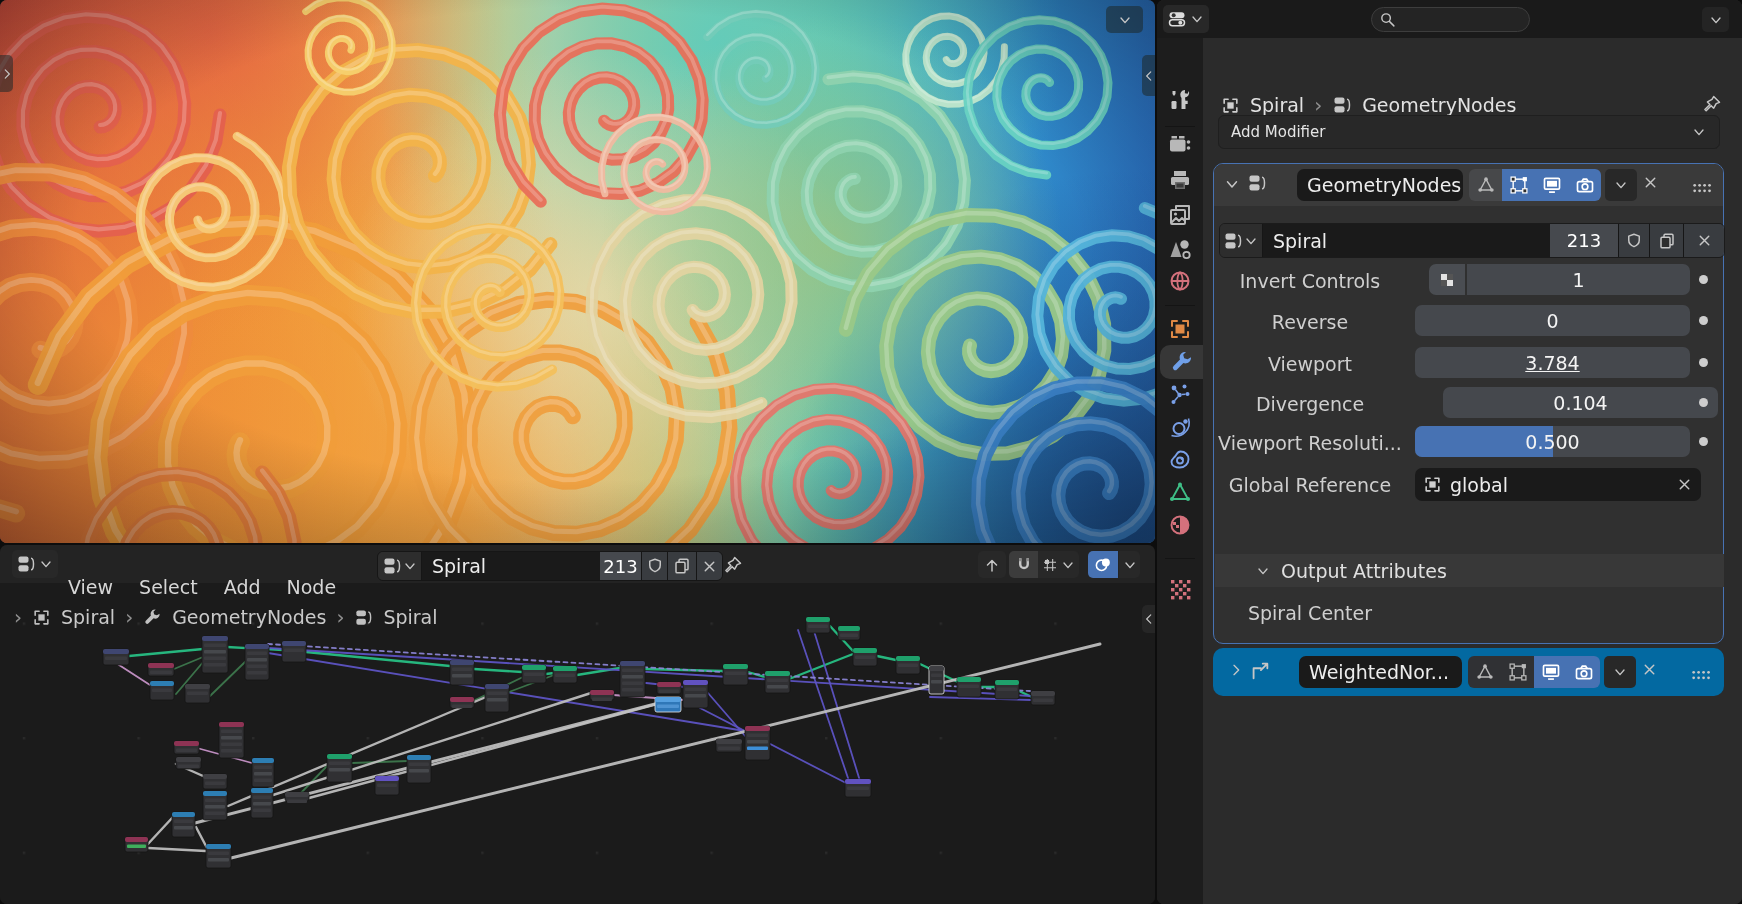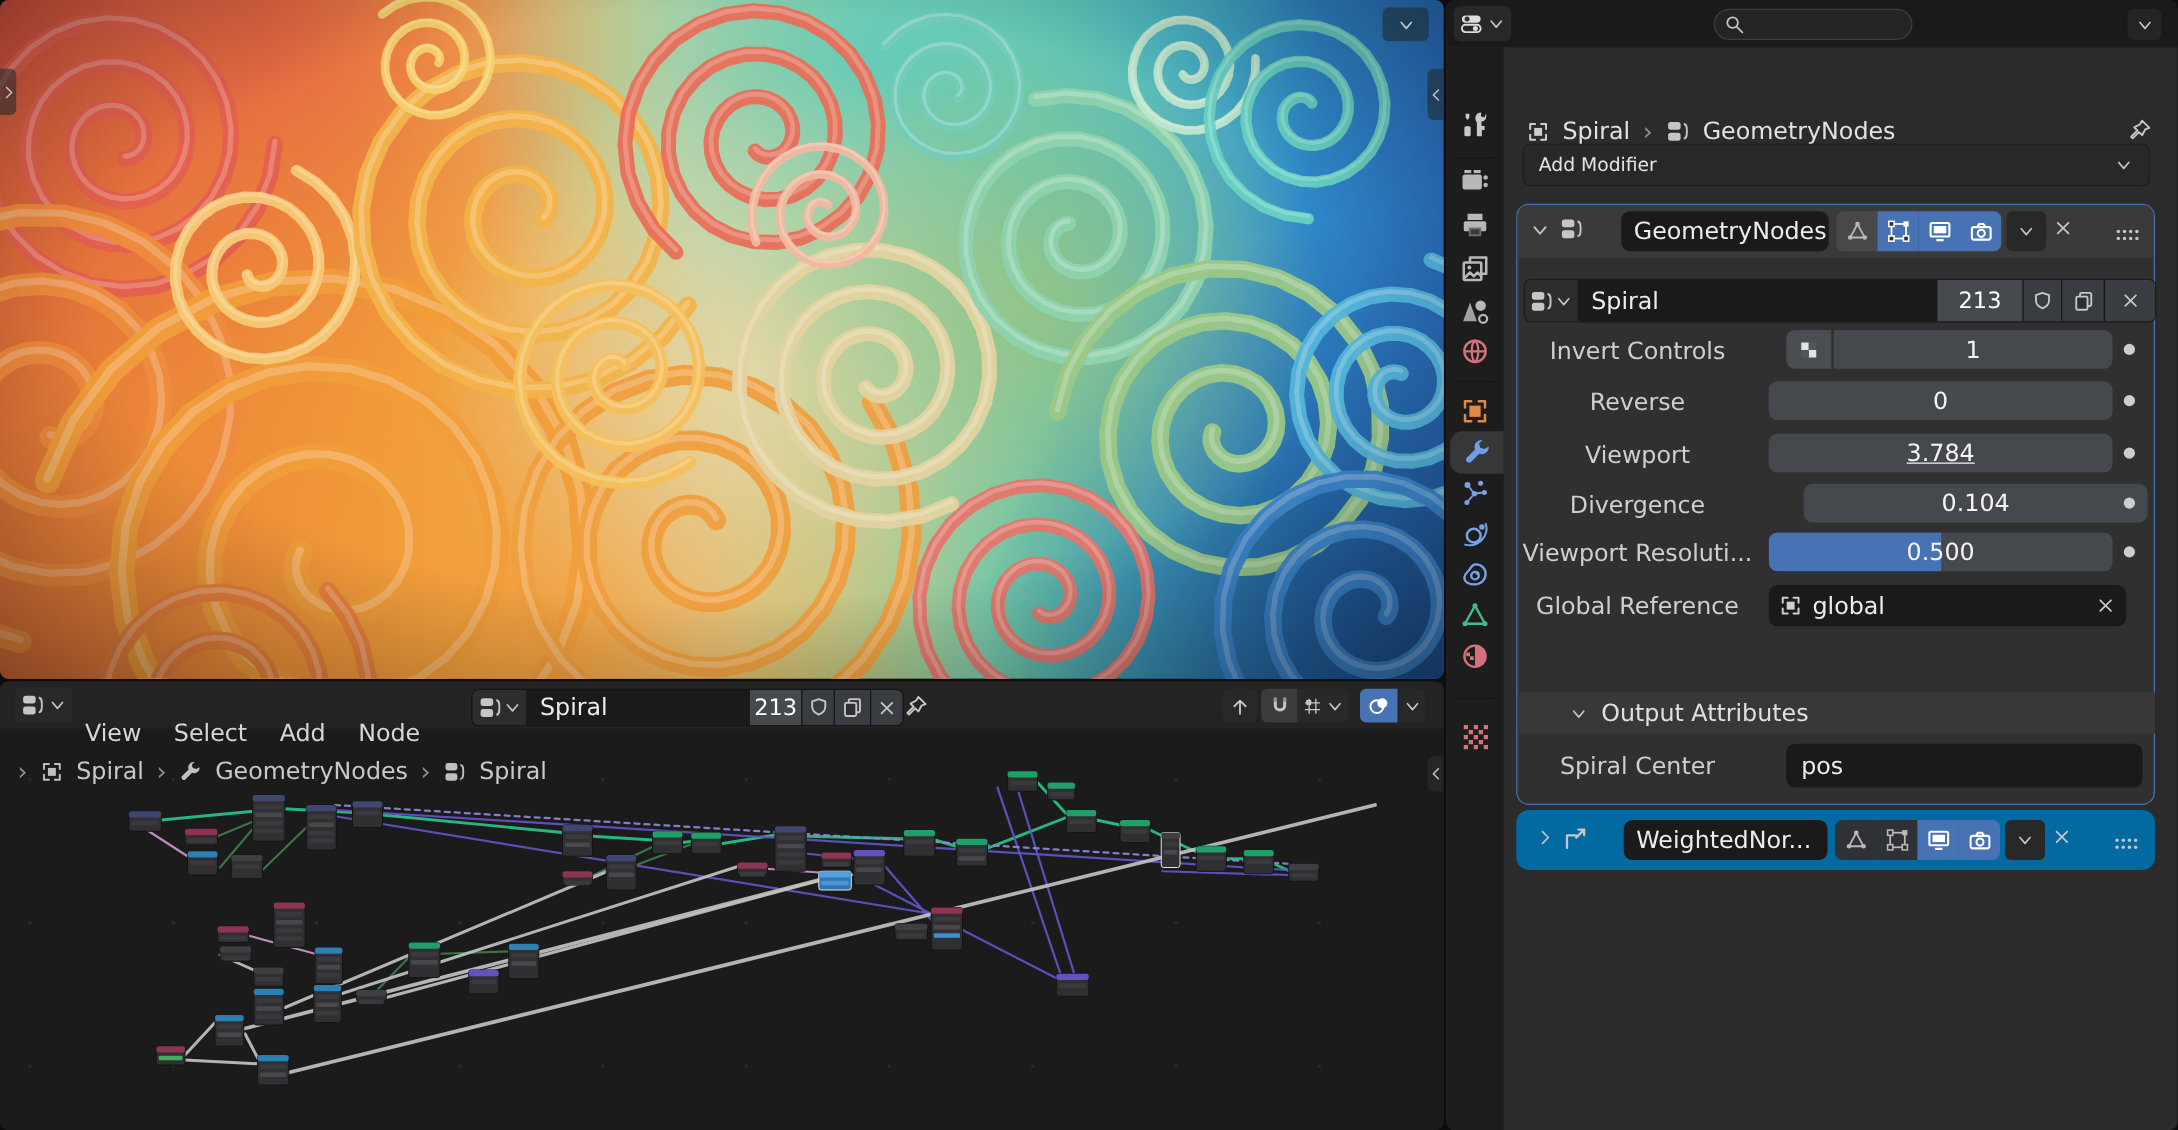--- a/index.html
+++ b/index.html
@@ -1036,21 +1036,20 @@
 
       <div class="sect" style="top:354px;">
         <span class="ico">
             <svg width="16" height="16" viewBox="0 0 24 24" style="color:#c6c6c6">
               <polyline points="6,9 12,16 18,9" fill="none" stroke="currentColor" stroke-width="2" stroke-linecap="round" stroke-linejoin="round"></polyline>
             </svg>
           </span>
         <span>Output Attributes</span>
       </div>
       <div class="prow-label" style="left:0;top:438px;width:192px;">Spiral Center</div>
-      <div class="darkfield" style="left:215px;top:431px;width:285px;height:35px;padding-left:12px;">pos</div>
     </div>
 
     <div id="wn-panel" class="panel">
       <span class="abs ico" style="left:15px;top:14px;">
           <svg width="16" height="16" viewBox="0 0 24 24" style="color:#c6c6c6">
             <polyline points="9,5 16,12 9,19" fill="none" stroke="currentColor" stroke-width="2" stroke-linecap="round" stroke-linejoin="round"></polyline>
           </svg>
         </span>
       <span class="abs ico" style="left:36px;top:12px;">
           <svg width="22" height="22" viewBox="0 0 24 24" style="color:#c6c6c6">

